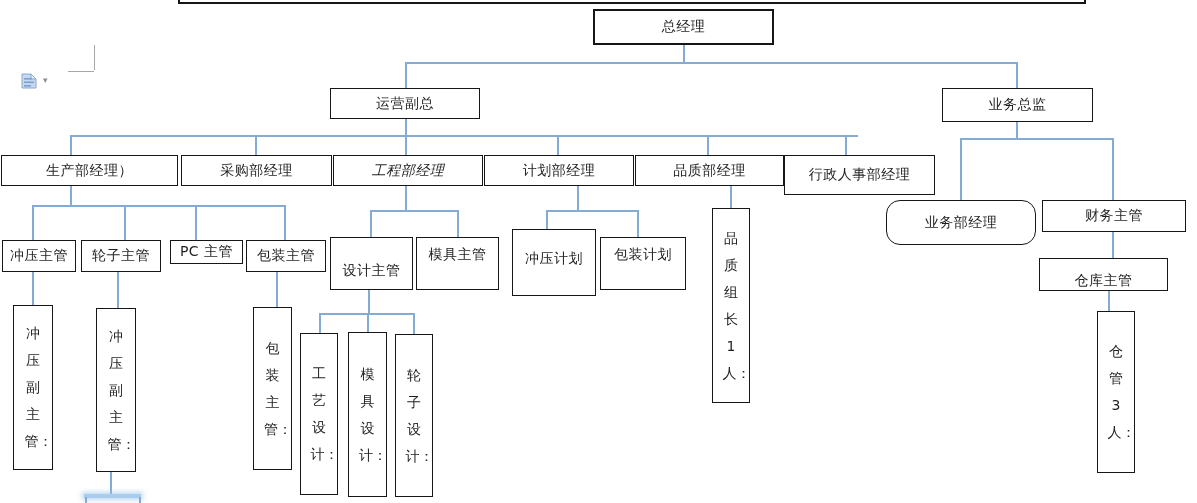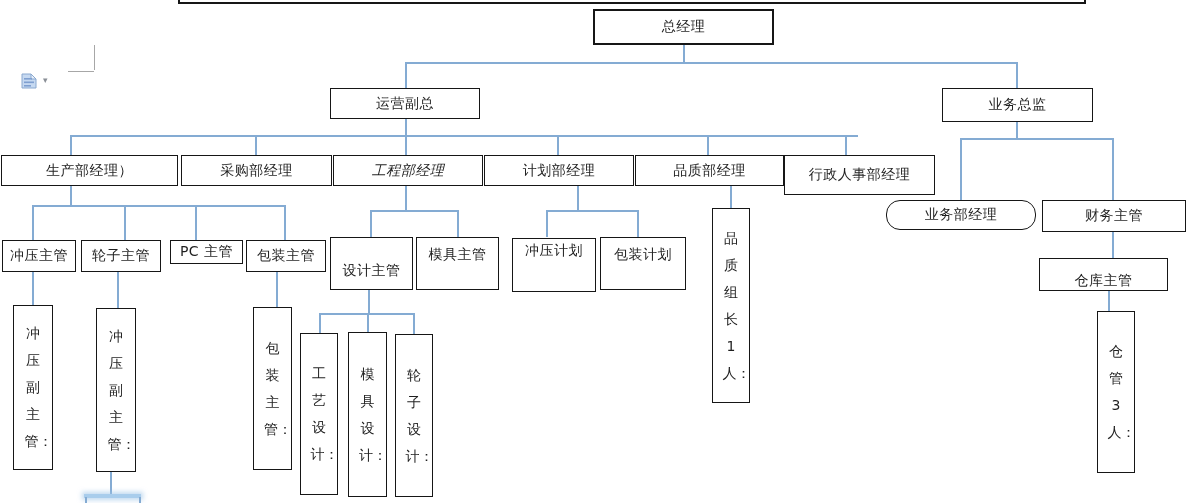--- a/index.html
+++ b/index.html
@@ -138,21 +138,21 @@
   <div class="node" style="left:484px;top:155px;width:150px;height:31px;align-items:center;">
       <span class="lbl">计划部经理</span>
     </div>
   <div class="node" style="left:635px;top:155px;width:149px;height:31px;">
       <span class="lbl">品质部经理</span>
     </div>
   <div class="node" style="left:784px;top:155px;width:151px;height:40px;">
       <span class="lbl">行政人事部经理</span>
     </div>
 
-  <div class="node" style="left:886px;top:200px;width:150px;height:30px;border-radius:14px;">
+  <div class="node" style="left:886px;top:200px;width:150px;height:45px;border-radius:14px;">
       <span class="lbl">业务部经理</span>
     </div>
   <div class="node" style="left:1042px;top:200px;width:144px;height:32px;">
       <span class="lbl">财务主管</span>
     </div>
 
   <div class="node" style="left:2px;top:240px;width:74px;height:32px;">
       <span class="lbl">冲压主管</span>
     </div>
   <div class="node" style="left:81px;top:240px;width:80px;height:32px;">
@@ -164,21 +164,21 @@
   <div class="node" style="left:246px;top:240px;width:80px;height:32px;">
       <span class="lbl">包装主管</span>
     </div>
 
   <div class="node" style="left:330px;top:237px;width:83px;height:53px;align-items:flex-start;padding-top:24px;">
       <span class="lbl">设计主管</span>
     </div>
   <div class="node" style="left:416px;top:237px;width:83px;height:53px;align-items:flex-start;padding-top:8px;">
       <span class="lbl">模具主管</span>
     </div>
-  <div class="node" style="left:512px;top:238px;width:84px;height:54px;align-items:flex-start;padding-top:3px;">
+  <div class="node" style="left:512px;top:229px;width:84px;height:67px;align-items:flex-start;padding-top:20px;">
       <span class="lbl">冲压计划</span>
     </div>
   <div class="node" style="left:600px;top:237px;width:86px;height:53px;align-items:flex-start;padding-top:8px;">
       <span class="lbl">包装计划</span>
     </div>
 
   <div class="node v" style="left:712px;top:208px;width:38px;height:195px;">
       <span class="lbl">品质组长1人：</span>
     </div>
   <div class="node" style="left:1039px;top:258px;width:129px;height:33px;align-items:flex-end;">

